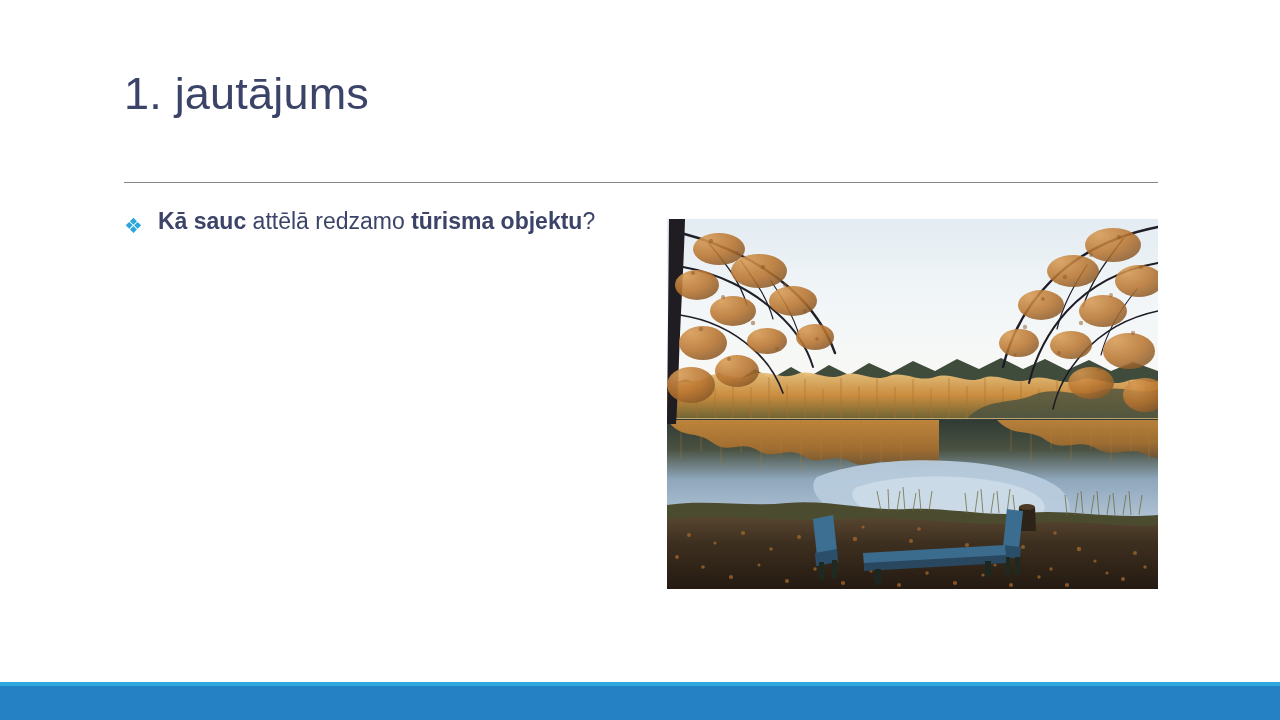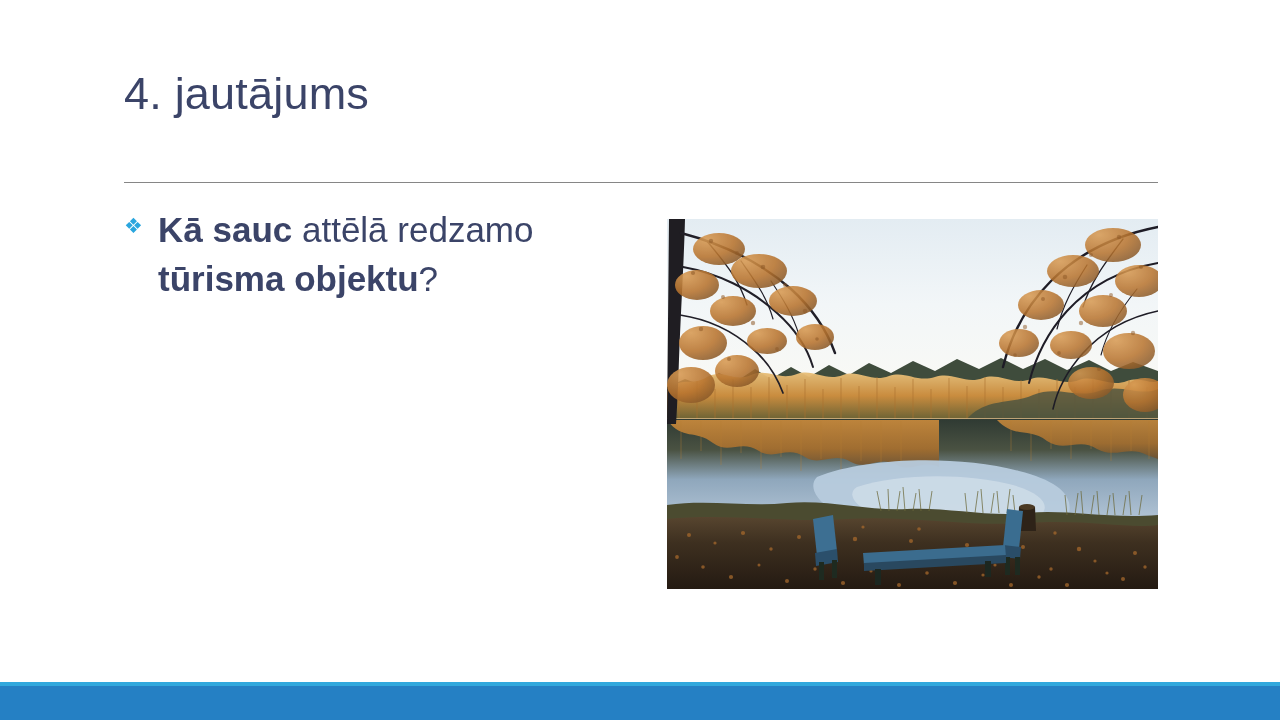--- a/index.html
+++ b/index.html
@@ -63,21 +63,21 @@
     padding-top: 10px;
     color: #2ba6de;
     font-size: 21px;
     line-height: 1;
     text-align: left;
     font-family: "DejaVu Sans", sans-serif;
   }
 
   .bullet-text {
     flex: 1 1 auto;
-    font-size: 35px;
+    font-size: 23px;
     line-height: 1.39;
     color: #3b4468;
     font-weight: 400;
   }
   .bullet-text b {
     font-weight: 700;
   }
 
   
   .photo-frame {
@@ -111,21 +111,21 @@
     width: 1280px;
     height: 4px;
     background: #31a8dd;
   }
 </style>
 </head>
 <body>
 
 <div class="slide">
 
-  <div class="slide-title">4. jautājums</div>
+  <div class="slide-title">1. jautājums</div>
 
   <div class="title-rule"></div>
 
   <div class="body-block">
     <div class="bullet-row">
       <span class="bullet-marker">❖</span>
       <span class="bullet-text"><b>Kā sauc </b><span>attēlā redzamo </span><b>tūrisma objektu</b><span>?</span></span>
     </div>
   </div>
 

